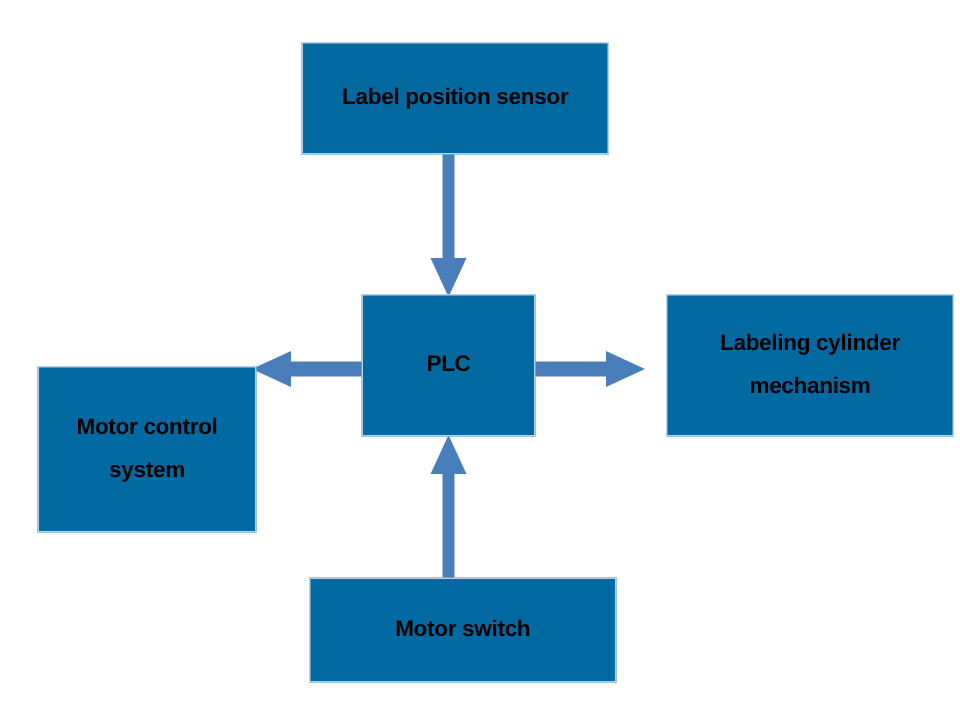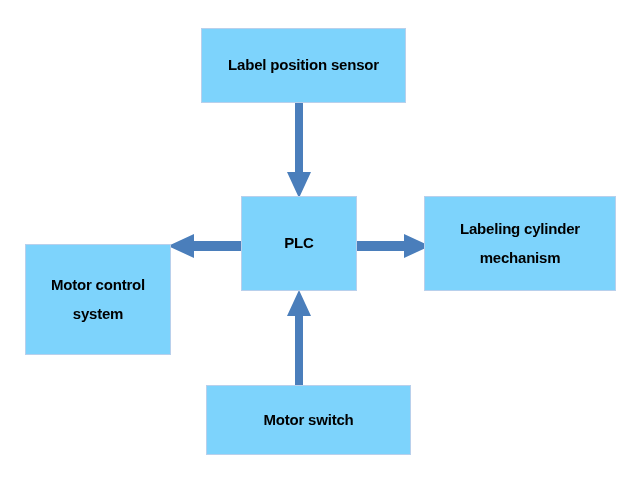--- a/index.html
+++ b/index.html
@@ -14,21 +14,21 @@
     overflow: hidden;
   }
   #diagram {
     position: relative;
     width: 640px;
     height: 480px;
   }
   .node {
     position: absolute;
     box-sizing: border-box;
-    background: #7dd3fc;
+    background: #0369a1;
     border: 1px solid #b8d0ec;
     display: flex;
     align-items: center;
     justify-content: center;
     text-align: center;
     color: #000000;
     font-weight: bold;
     font-size: 15px;
     line-height: 1.9;
     letter-spacing: -0.2px;
@@ -52,21 +52,21 @@
     height: 111px;
     margin-top: 48px;
   }
   #node-plc {
     left: 241px;
     top: 196px;
     width: 116px;
     height: 95px;
   }
   #node-cylinder {
-    left: 424px;
+    left: 444px;
     top: 196px;
     width: 192px;
     height: 95px;
   }
   #node-pedal {
     left: 206px;
     top: 385px;
     width: 205px;
     height: 70px;
   }

